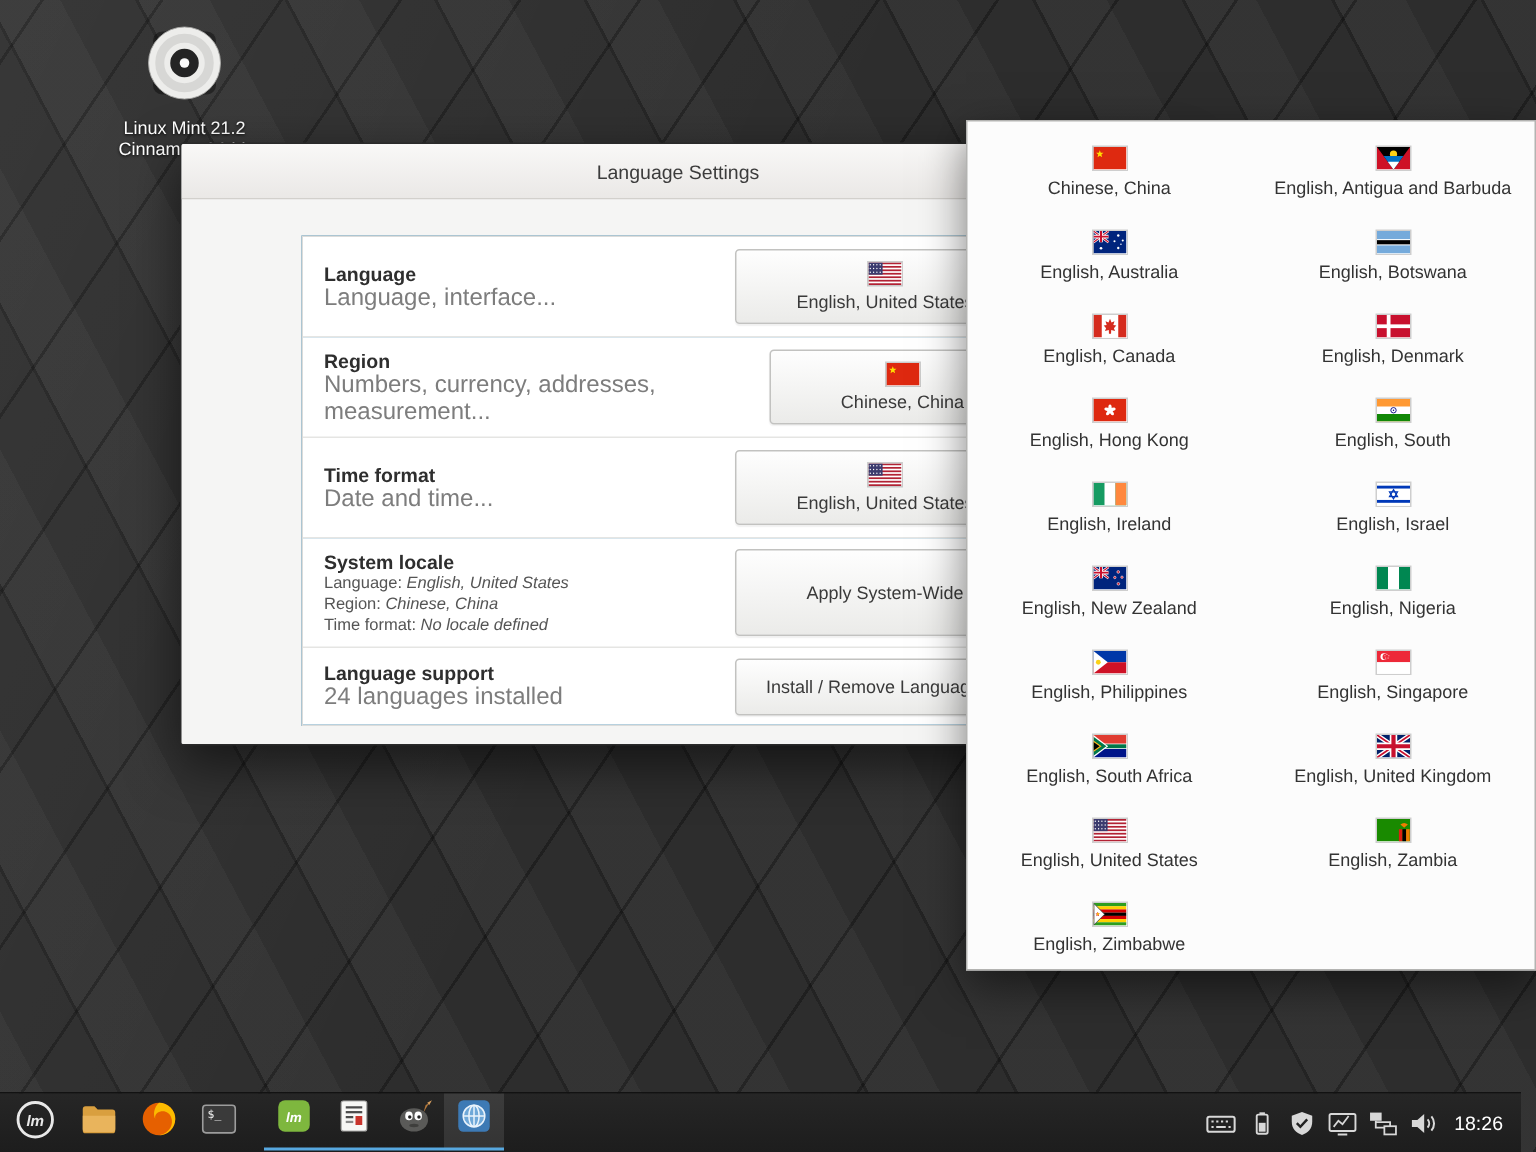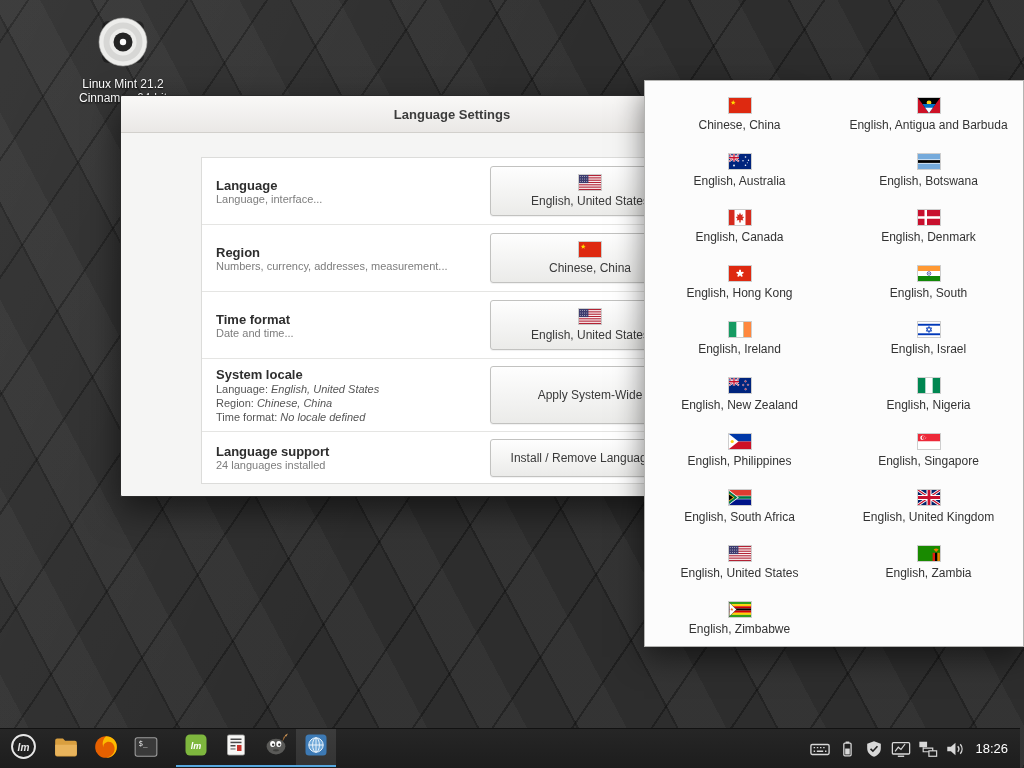--- a/index.html
+++ b/index.html
@@ -19,29 +19,29 @@
   #desktop-icon .icon-label{color:#fff;font-size:12px;line-height:14px;margin-top:3px;
     text-shadow:0 1px 2px rgba(0,0,0,.9)}
 
   
   #lang-window{position:absolute;left:120px;top:95px;width:664px;height:402px;z-index:2;
     background:#f5f5f4;border:1px solid #2a2a2a;border-radius:2px;
     box-shadow:0 12px 34px rgba(0,0,0,.55)}
   .titlebar{height:37px;background:linear-gradient(#f9f8f7,#eae8e6);
     border-bottom:1px solid #d2d0cc;display:flex;align-items:center;justify-content:center;
     border-radius:2px 2px 0 0}
-  .titlebar .title{font-size:13px;font-weight:bold;color:#3c3c3c}
+  .titlebar .title{font-size:13px;font-weight:normal;color:#3c3c3c}
   .win-body{padding:24px 80px 17px 80px;height:365px}
   .settings-box{background:#0369a1;border:1px solid #dcdcda;width:504px}
   .srow{display:flex;justify-content:space-between;align-items:center;
     padding:0 14px;border-bottom:1px solid #e5e5e3;background:#fff}
   .srow:last-child{border-bottom:none}
   .srow-text{display:flex;flex-direction:column;justify-content:center}
   .srow-title{font-size:13px;font-weight:bold;color:#2e2e2e}
-  .srow-sub{font-size:11px;color:#7d7d7d;margin-top:0}
+  .srow-sub{font-size:16px;color:#7d7d7d;margin-top:0}
   .srow-detail{font-size:11px;color:#555;line-height:14px}
   .srow-detail .det-label{margin-right:3px}
   .srow-detail .det-value{font-style:italic}
   .locale-btn,.action-btn{width:200px;border:1px solid #c2c2c0;border-radius:3px;
     background:linear-gradient(#fefefe,#ebebe9);color:#3a3a3a;font-size:12px;
     font-family:"Liberation Sans",sans-serif;display:flex;flex-direction:column;
     align-items:center;justify-content:center;gap:4px;cursor:pointer;
     box-shadow:0 1px 1px rgba(0,0,0,.06)}
   .locale-btn{height:50px}
   .action-btn{height:58px}
@@ -52,21 +52,21 @@
   
   #lang-menu{position:absolute;left:644px;top:80px;width:380px;height:567px;z-index:3;
     background:#fcfcfc;border:1px solid #b3b3b1;box-shadow:0 10px 28px rgba(0,0,0,.5);
     overflow:hidden}
   #menu-grid{display:grid;grid-template-columns:1fr 1fr;padding-top:6px}
   .popup-item{height:56px;display:flex;flex-direction:column;align-items:center;
     justify-content:center;gap:5px}
   .popup-label{font-size:12px;color:#333}
 
   
-  #taskbar{position:absolute;left:0;right:4px;bottom:0;height:40px;z-index:5;
+  #taskbar{position:absolute;left:0;right:10px;bottom:0;height:40px;z-index:5;
     background:linear-gradient(#262626,#1d1d1d);border-top:1px solid #121212;
     display:flex;align-items:center}
   .menu-btn{width:46px;height:40px;display:flex;align-items:center;justify-content:center}
   #launchers,#task-windows{display:flex;height:40px}
   #task-windows{margin-left:10px}
   .launcher{width:40px;height:40px;display:flex;align-items:center;justify-content:center}
   .task-item{width:40px;height:38px;margin-top:0;display:flex;align-items:center;
     justify-content:center;border-bottom:2px solid #57a8e0}
   .task-item.active{background:rgba(255,255,255,.10)}
   #tray{margin-left:auto;display:flex;align-items:center;gap:7px;padding-right:4px}

